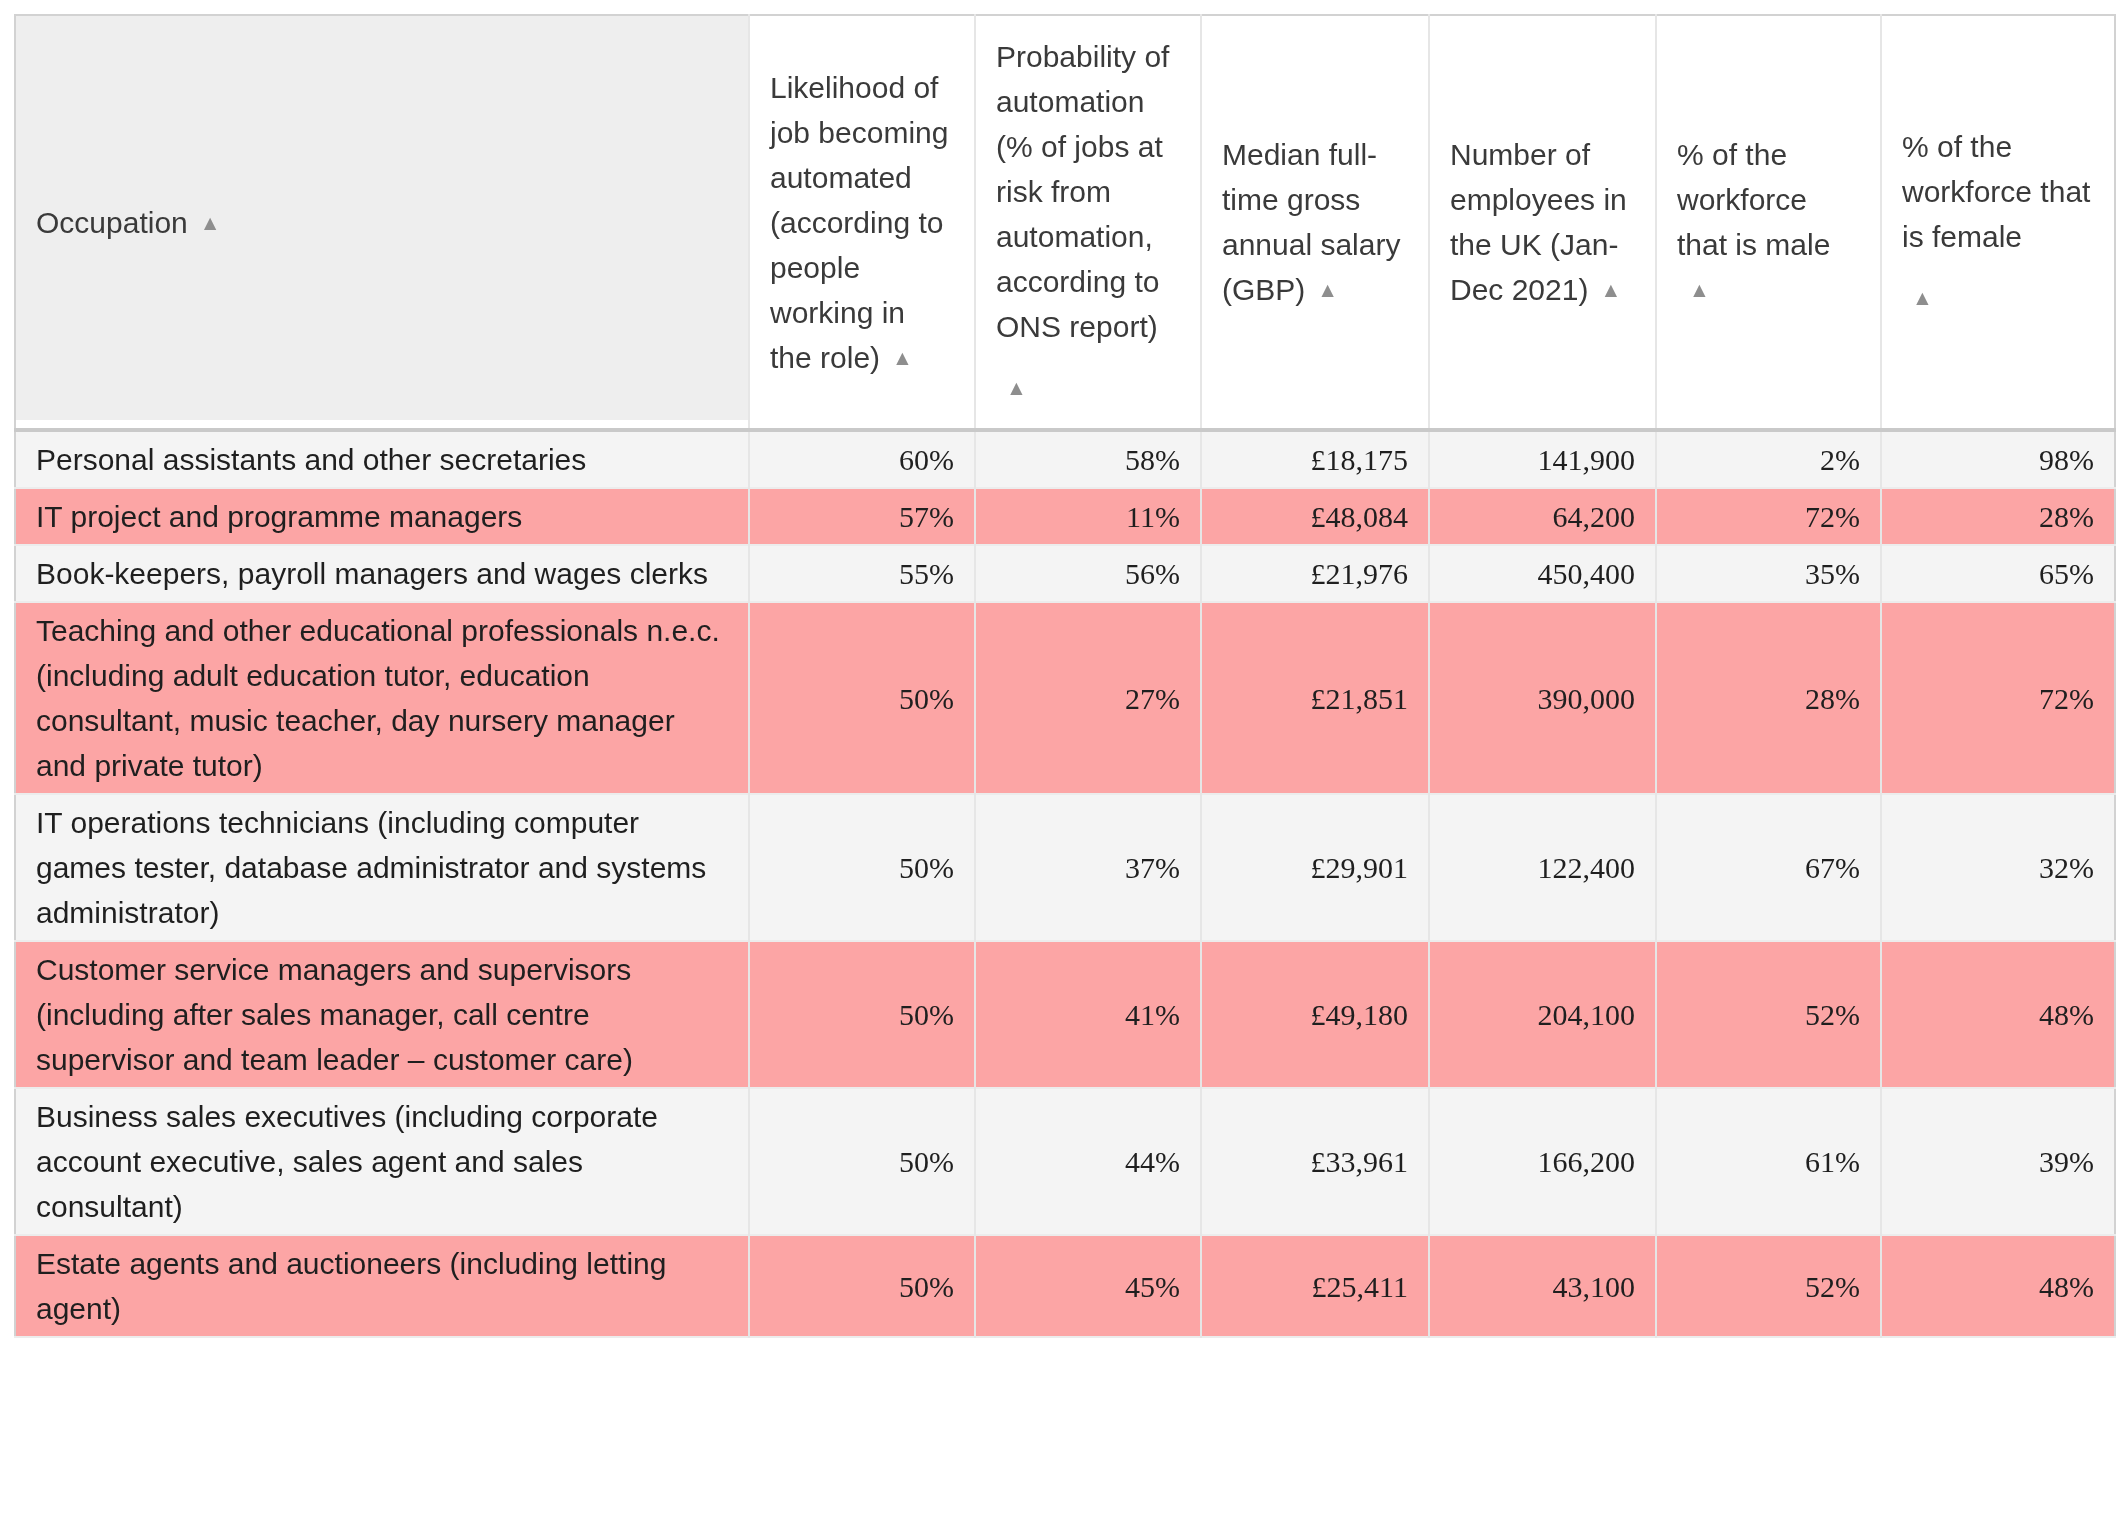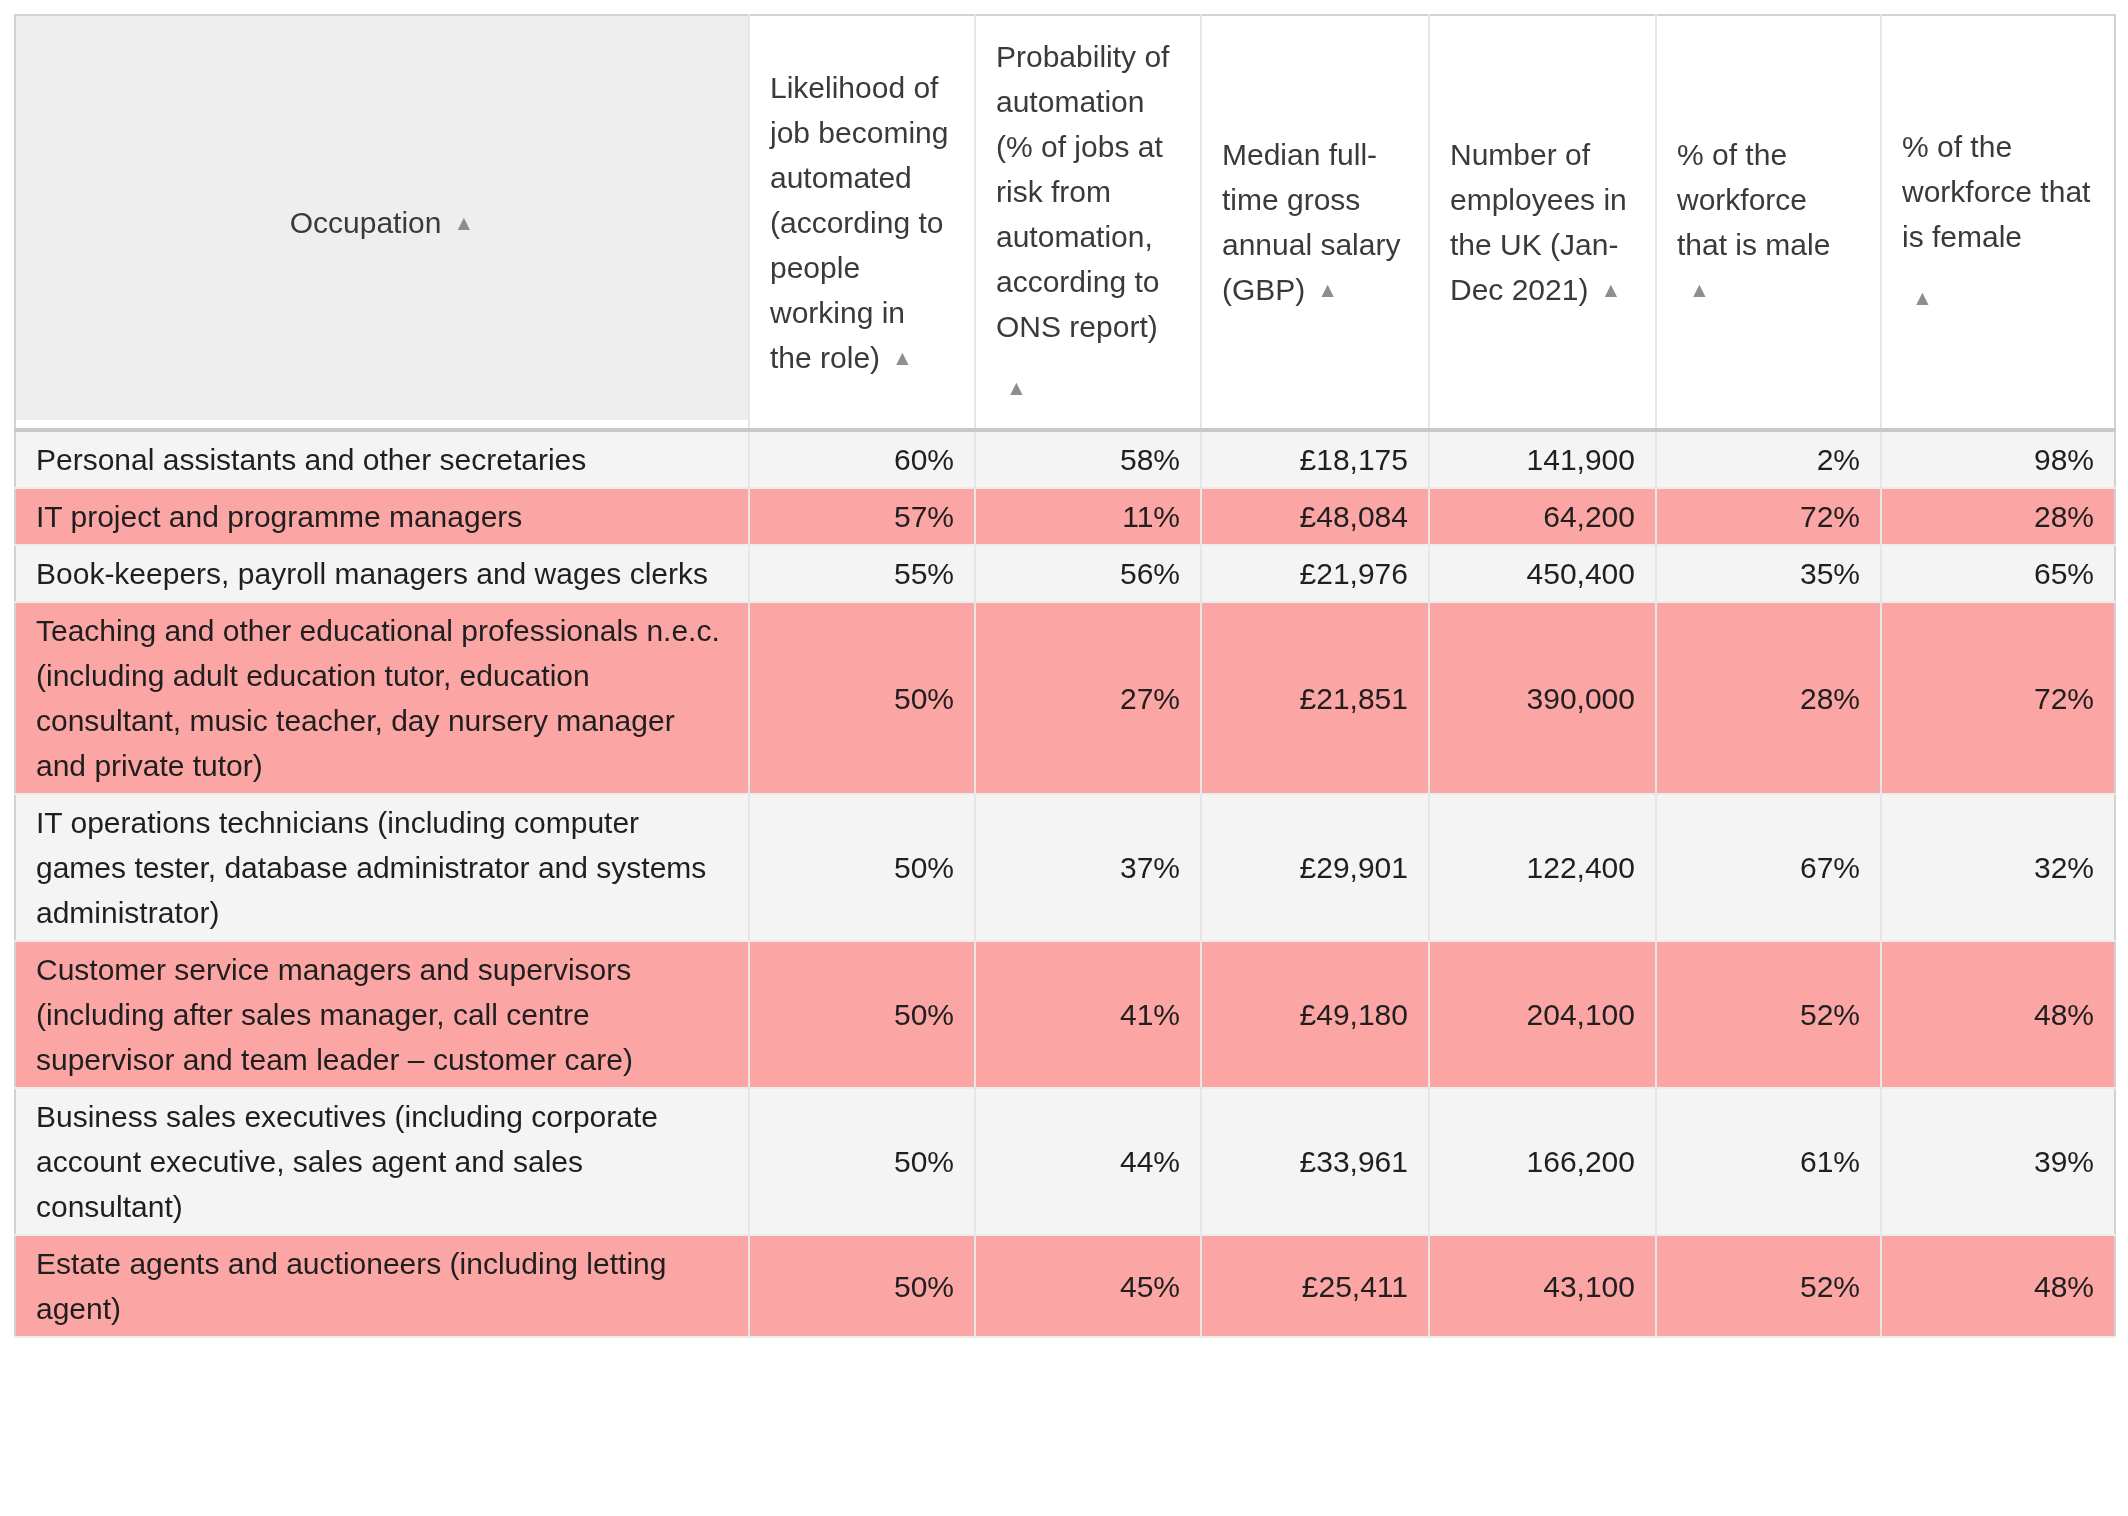--- a/index.html
+++ b/index.html
@@ -30,21 +30,20 @@
     font-weight: 500;
     text-align: left;
     line-height: 45px;
     padding: 18px 20px;
     height: 374px;
   }
   thead th.col-occ {
     
     background: linear-gradient(#eeeeee, #eeeeee) no-repeat;
     background-size: 100% calc(100% - 8px);
-    text-align: center;
   }
   thead tr { border-bottom: 4px solid #c9c9c9; }
   .arrow {
     display: inline-block;
     color: #8e8e8e;
     font-size: 21px;
     margin-left: 12px;
     vertical-align: 3px;
   }
   th.arrow-newline .arrow {
@@ -55,21 +54,21 @@
   
   tbody td {
     font-size: 30px;
     color: #1f1f1f;
     line-height: 45px;
     padding: 5px 20px;
     height: 55px;
   }
   tbody tr { border-bottom: 2px solid #ececec; background: #fca5a5; }
   tbody tr:nth-child(odd) { background: #f4f4f4; }
-  td.num { text-align: right; }
+  td.num { text-align: right; font-family: Liberation Serif, serif; }
 </style>
 </head>
 <body>
 
 <div class="wrap">
   <table>
     <colgroup>
       <col style="width:734px">
         <col style="width:226px">
         <col style="width:226px">

